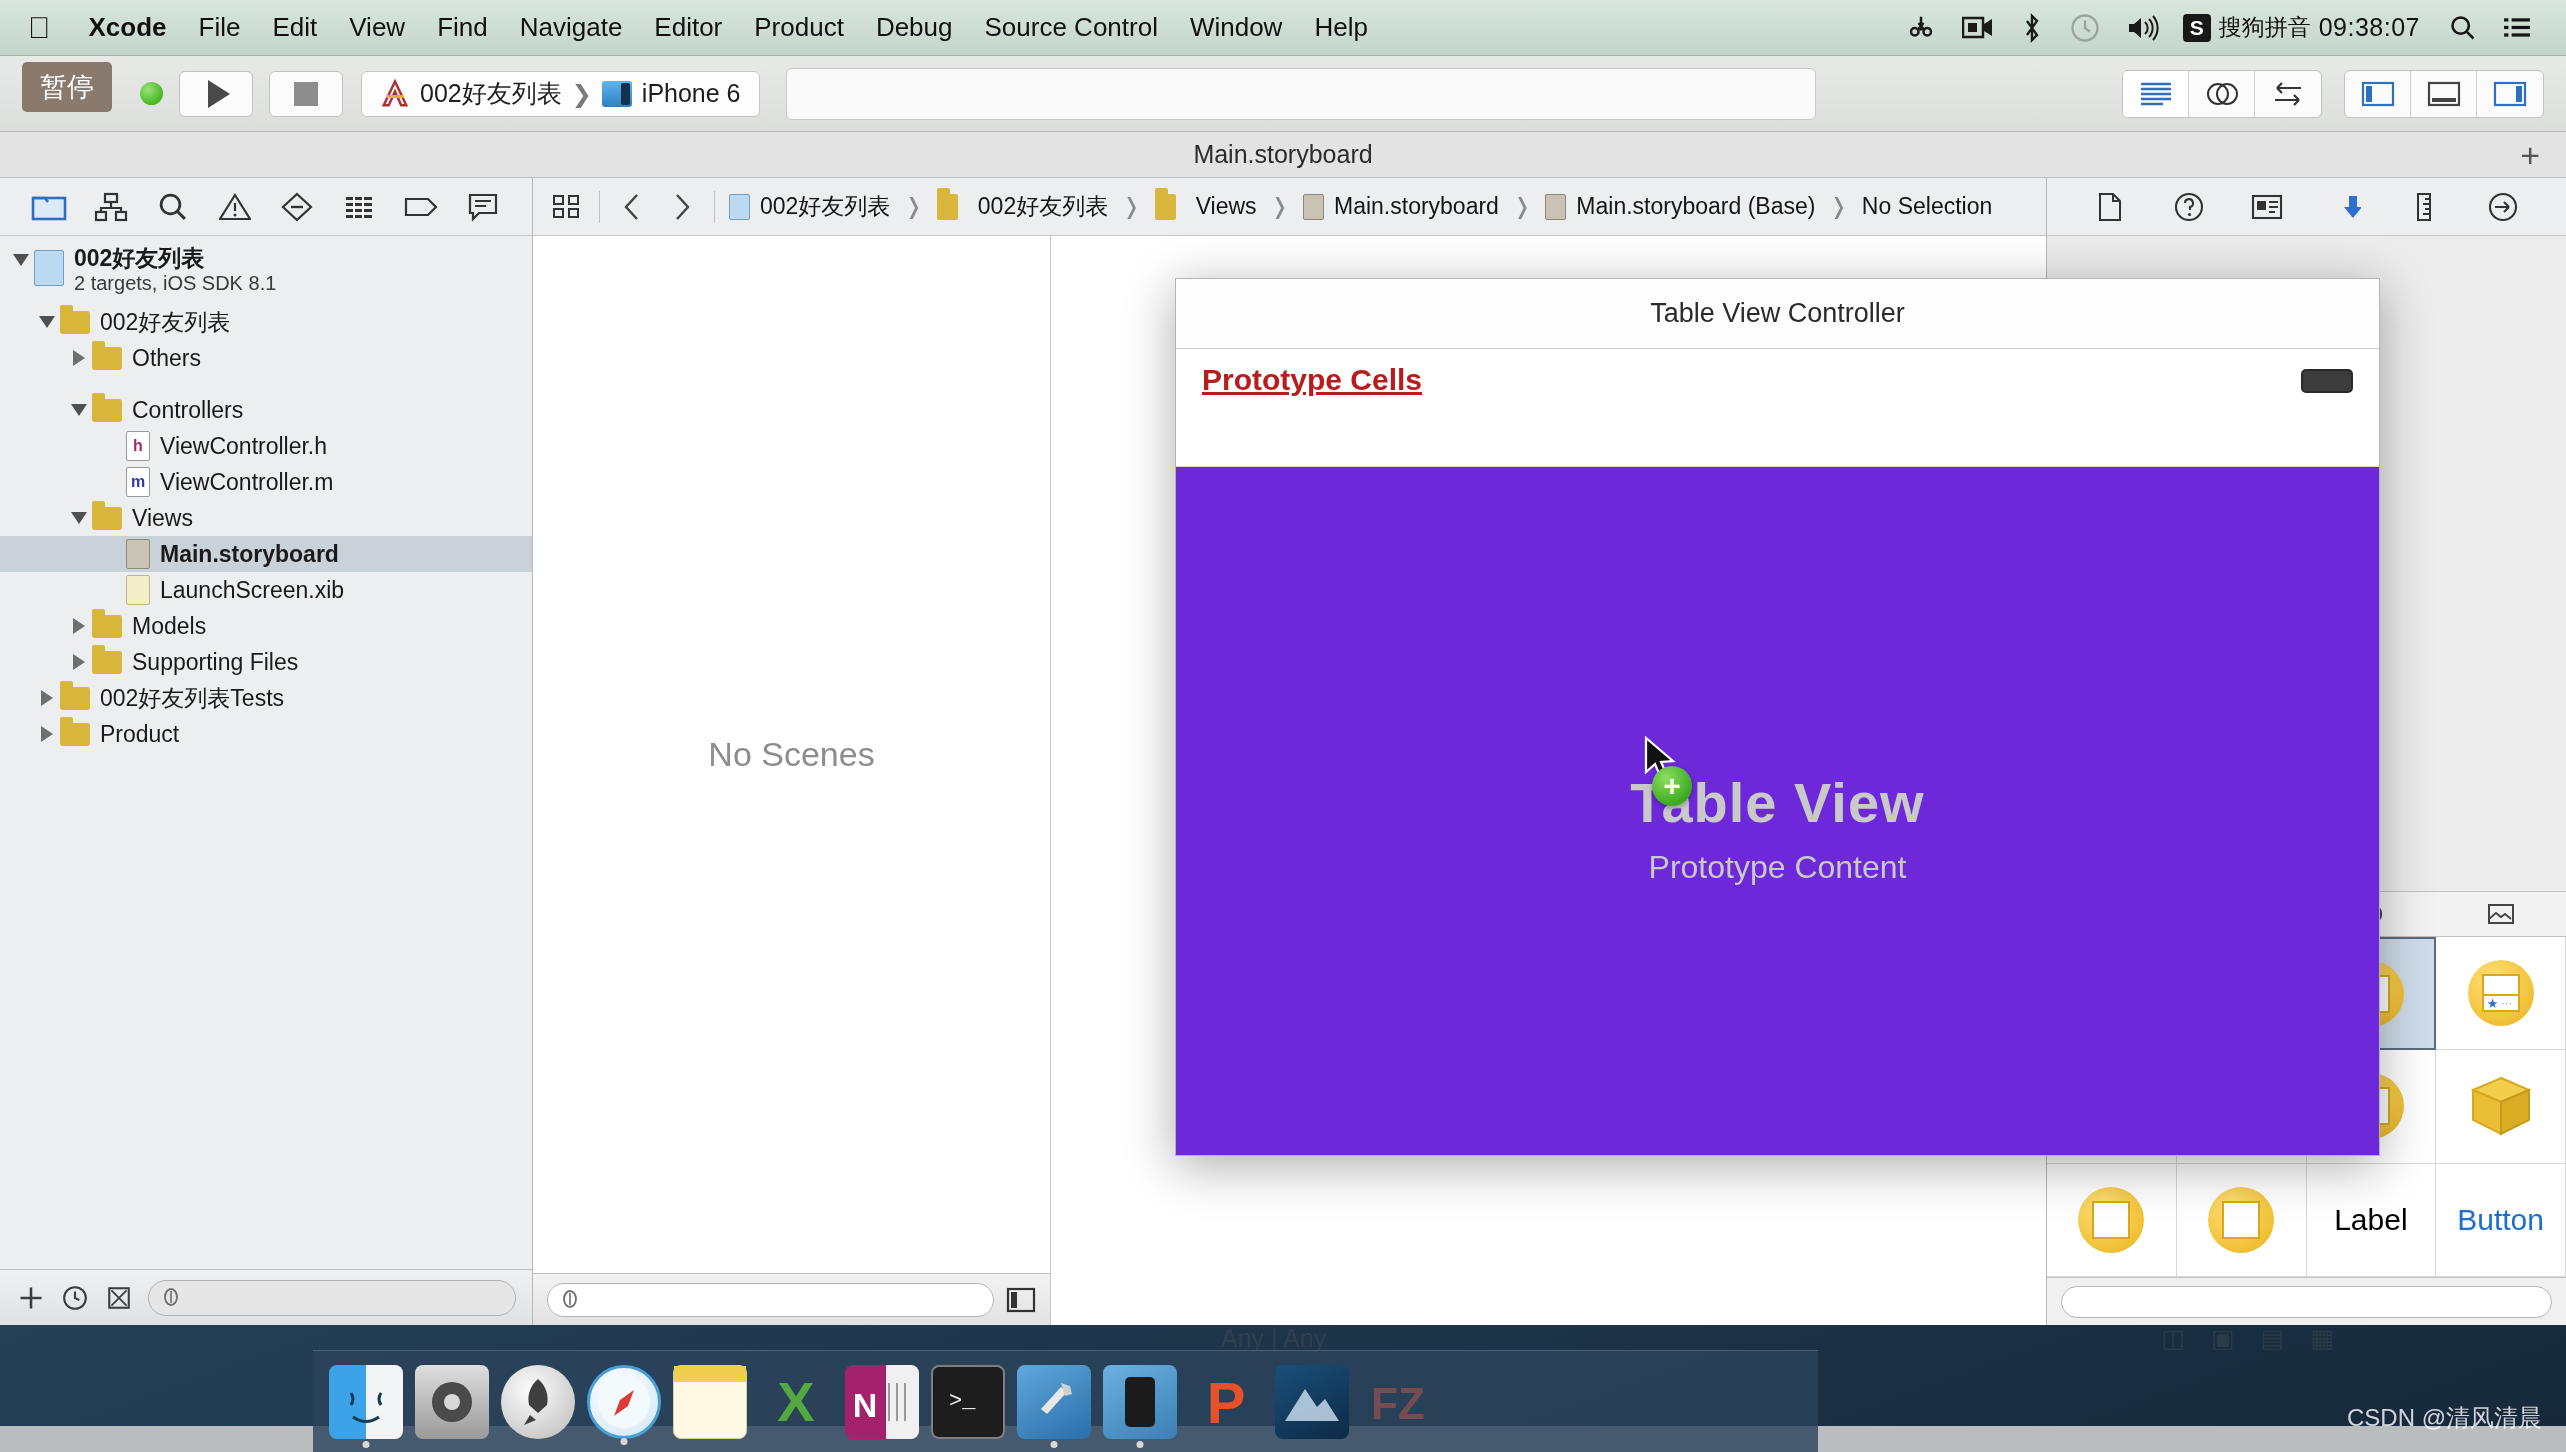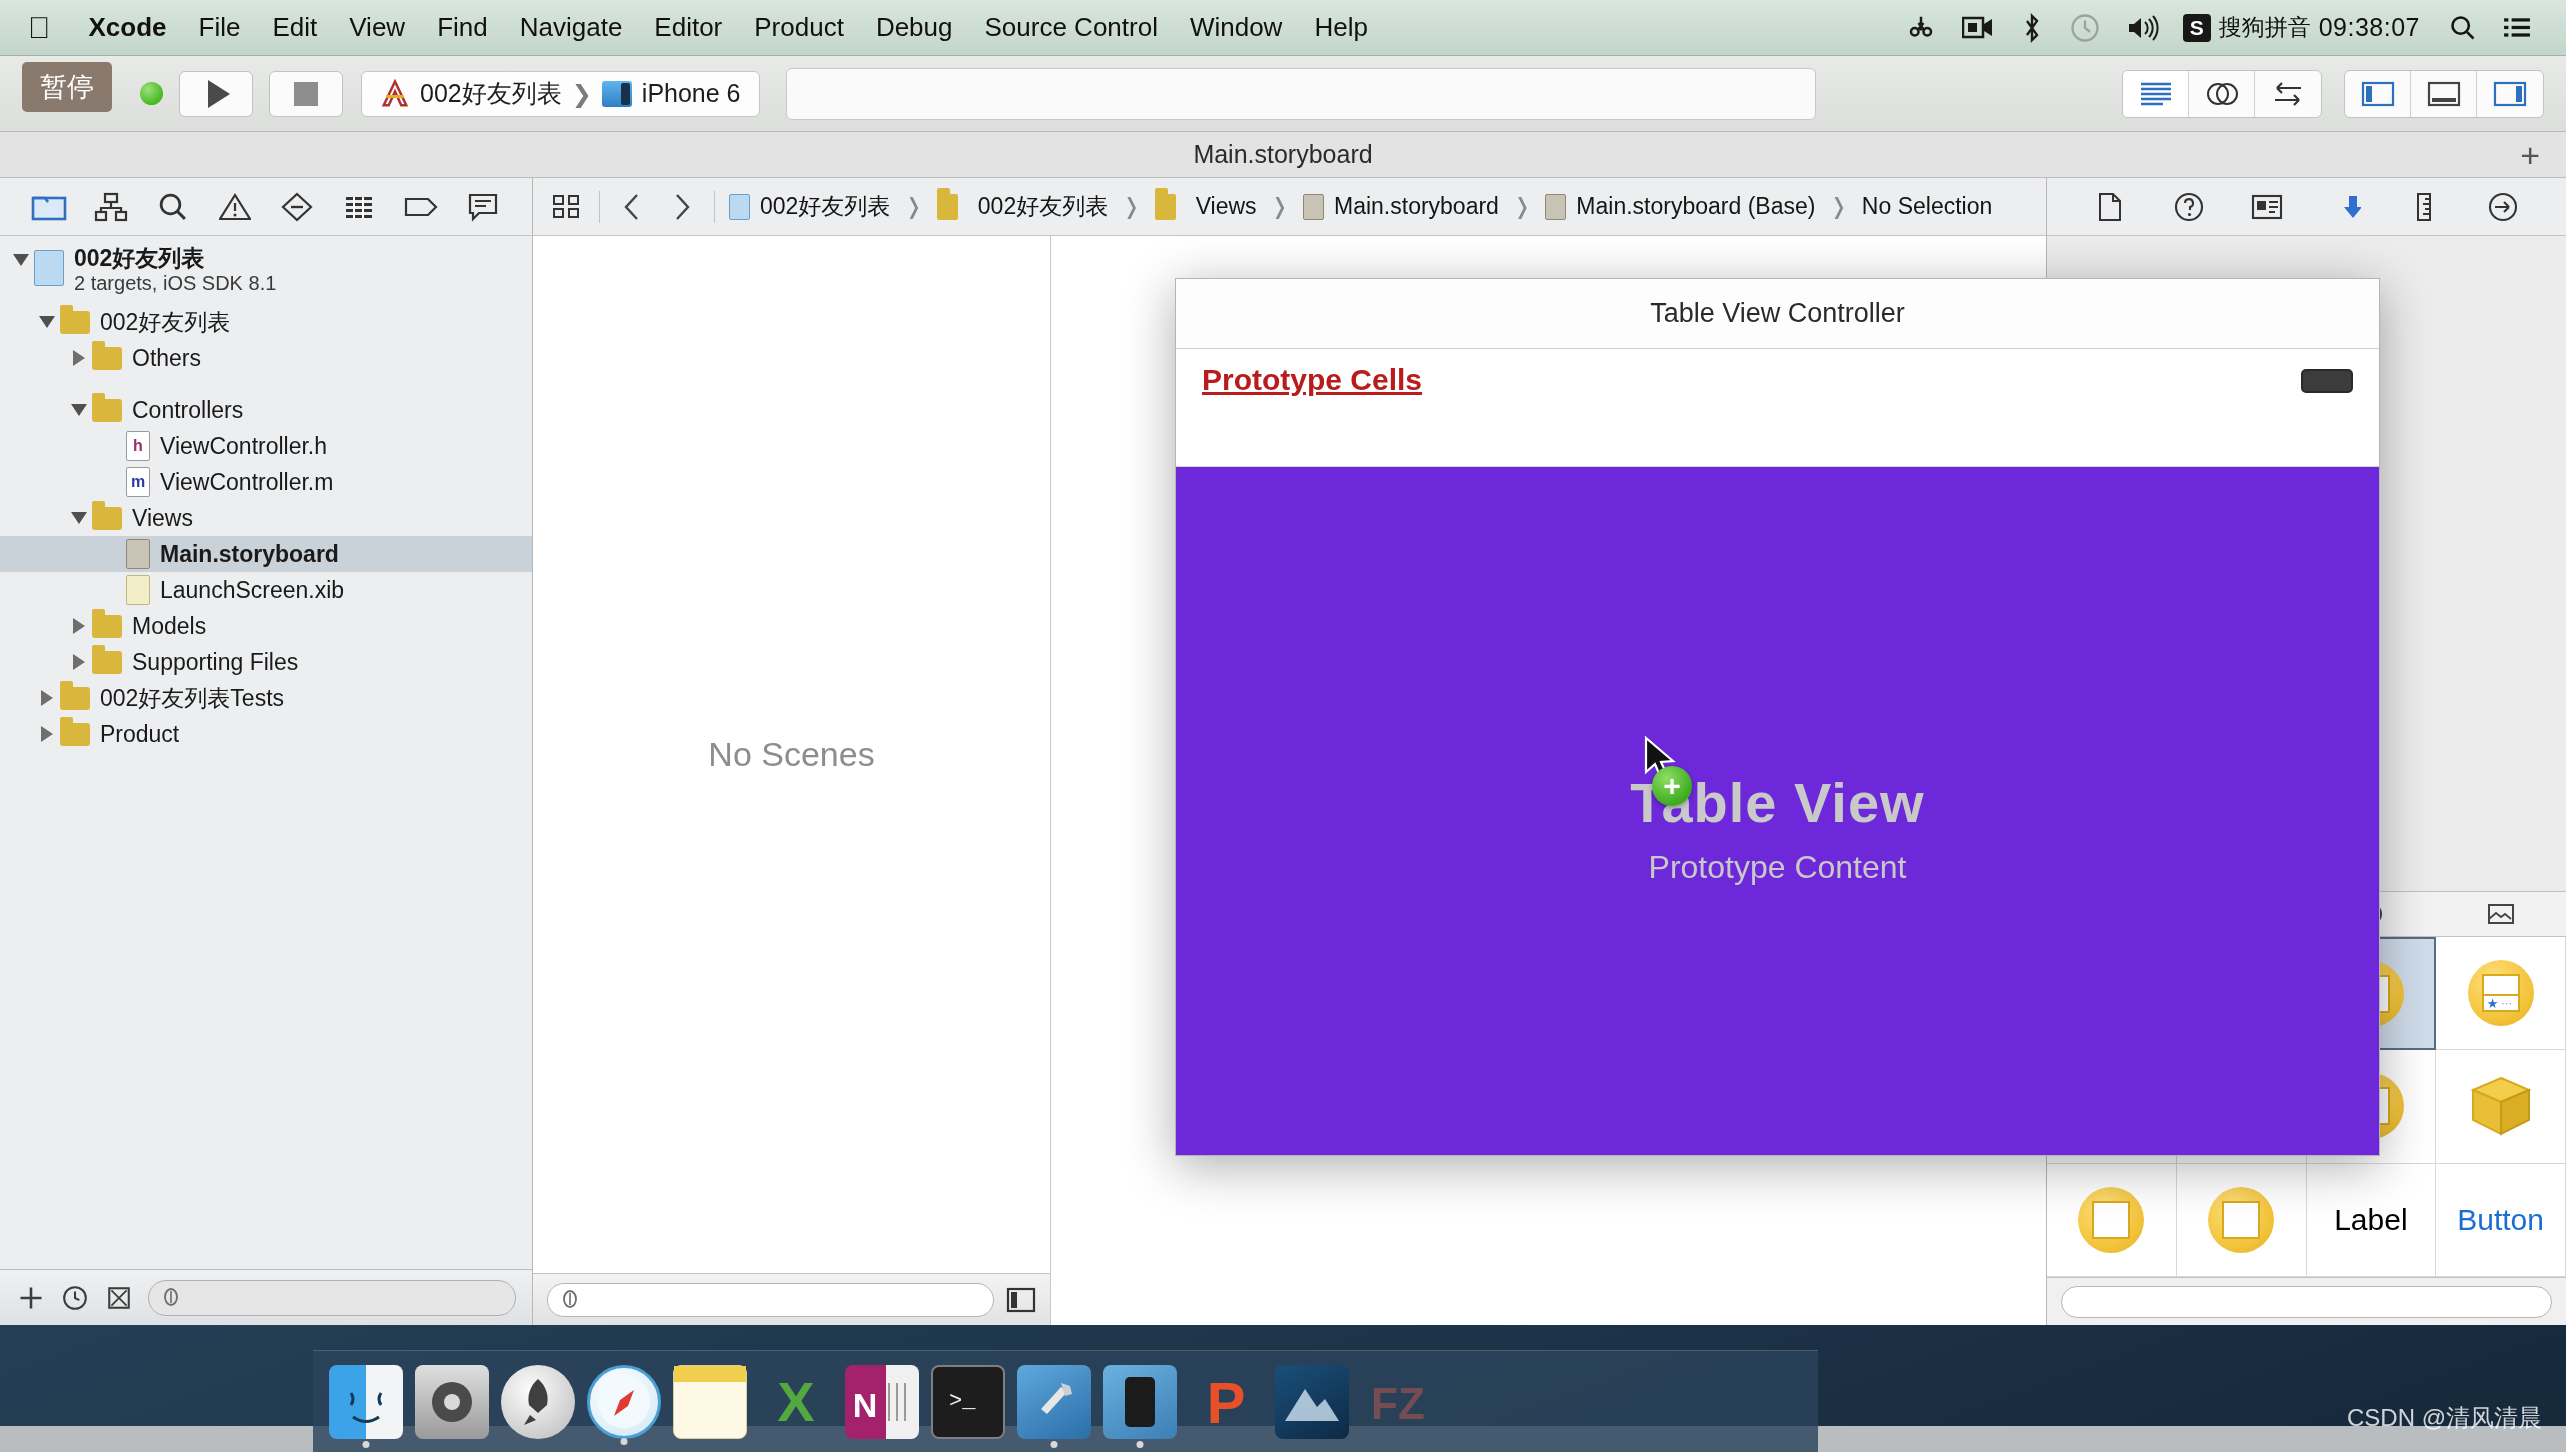--- a/index.html
+++ b/index.html
@@ -888,20 +888,29 @@
       <div class="fw-pill"></div>
     </div>
     <div class="fw-body">
       <div class="fw-watermark">
         <div class="fw-wm-1">Table View</div>
         <div class="fw-wm-2">Prototype Content</div>
       </div>
     </div>
   </div>
 
+  <div class="sizeclass-bar">
+    <span>Any | Any</span>
+    <span style="margin-left:auto;display:flex;gap:26px;">
+      <span>◫</span>
+      <span>▣</span>
+      <span>▤</span>
+      <span>▦</span>
+    </span>
+  </div>
 
   <svg class="cursor-arrow" width="36" height="48" viewBox="0 0 36 48">
     <path d="M3 2 3 36 12 28 18 42 24 39 18 26 30 25z" fill="#111" stroke="#fff" stroke-width="2.2"></path>
   </svg>
   <div class="cursor-plus">+</div>
 
   <div class="watermark">CSDN @清风清晨</div>
 </div>
 
 </body></html>

